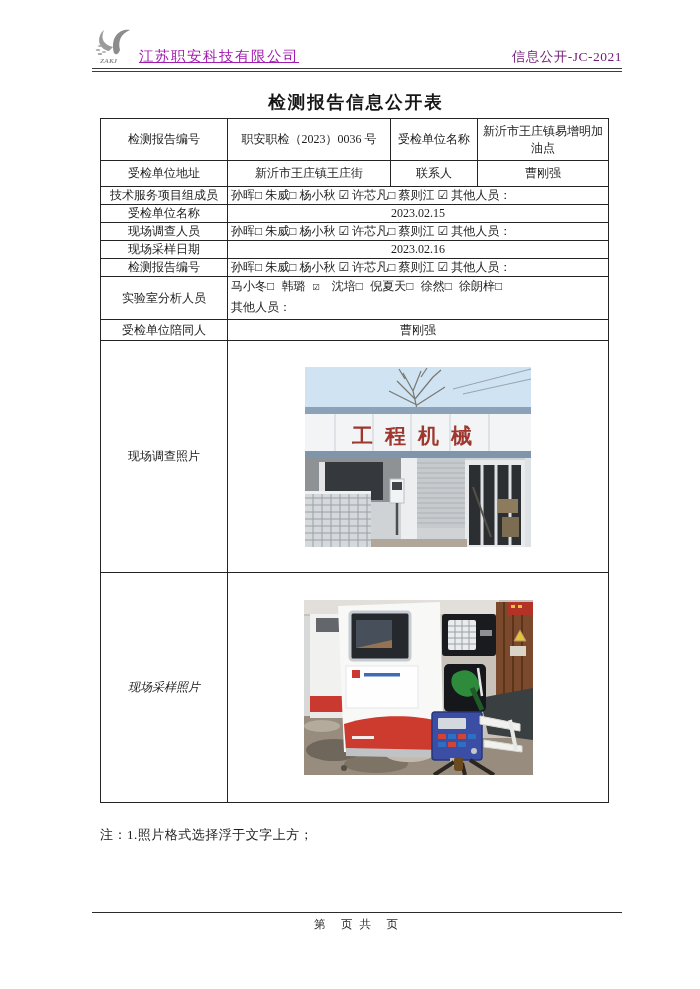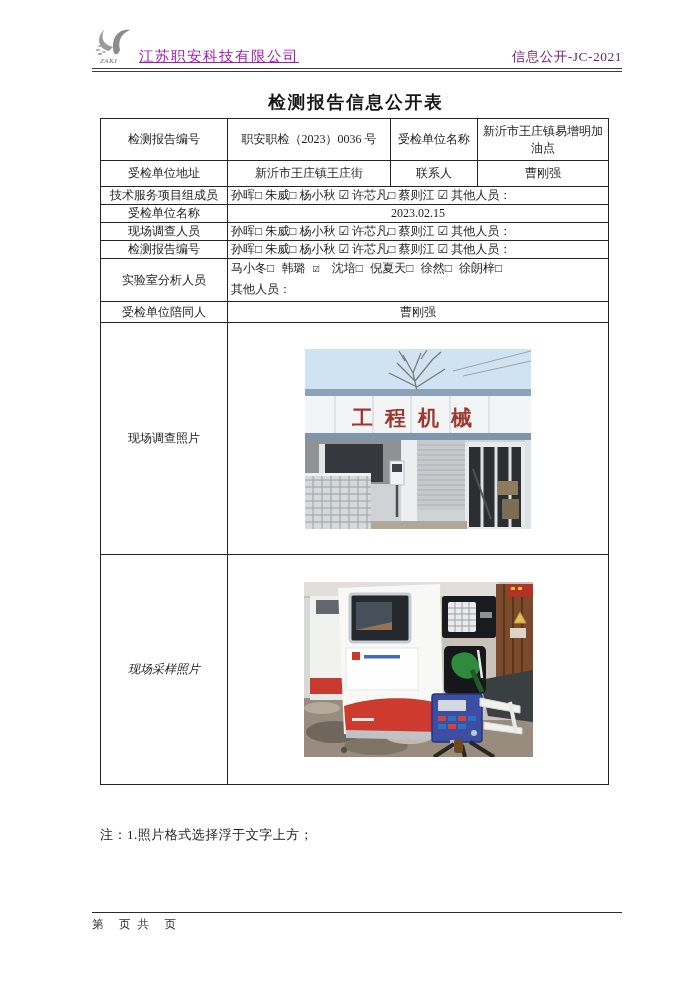--- a/index.html
+++ b/index.html
@@ -37,21 +37,21 @@
   td.vl  { text-align:left; padding-left:7px;margin-top:36px; }
   tr.r1 { height:42px; } tr.r2 { height:26px;margin-left:24px; } tr.rs { height:18px; }
   tr.rlab { height:42px; } tr.r9 { height:21px; }
   tr.rp1 { height:232px; } tr.rp2 { height:230px;font-style:italic; }
   td.photo-cell { text-align:center; vertical-align:middle; }
   td.lab-cell { line-height:1.75; padding-top:2px; padding-bottom:2px;font-family:Liberation Mono, monospace; }
   
   .note { position:absolute; left:100px; top:826px; font-size:13px; color:#1c1c1c; letter-spacing:0.5px; }
   .footer {
     position:absolute; left:92px; top:912px; width:530px;
-    border-top:1.5px solid #2c2c2c; text-align:left;
+    border-top:1.5px solid #2c2c2c; text-align:center;
     font-size:11.5px; color:#2b2b2b; padding-top:4px; letter-spacing:2px;
   }
   svg { display:block; margin:0 auto; }
   svg.inlineblock { display:inline-block; vertical-align:middle; }
 </style>
 </head>
 <body>
 
 <div class="page">
 
@@ -99,20 +99,24 @@
     </tr>
     <tr class="rs">
       <td class="lbl">受检单位名称</td>
       <td class="vc" colspan="3">2023.02.15</td>
     </tr>
     <tr class="rs">
       <td class="lbl">现场调查人员</td>
       <td class="vl" colspan="3">孙晖□ 朱威□ 杨小秋 ☑ 许芯凡□ 蔡则江 ☑ 其他人员：</td>
     </tr>
     <tr class="rs">
+      <td class="lbl">现场采样日期</td>
+      <td class="vc" colspan="3">2023.02.16</td>
+    </tr>
+    <tr class="rs">
       <td class="lbl">检测报告编号</td>
       <td class="vl" colspan="3">孙晖□ 朱威□ 杨小秋 ☑ 许芯凡□ 蔡则江 ☑ 其他人员：</td>
     </tr>
     <tr class="rlab">
       <td class="lbl">实验室分析人员</td>
       <td class="vl lab-cell" colspan="3">
         <div>马小冬□ 韩璐 ☑　沈培□ 倪夏天□ 徐然□ 徐朗梓□</div>
         <div>其他人员：</div>
       </td>
     </tr>

